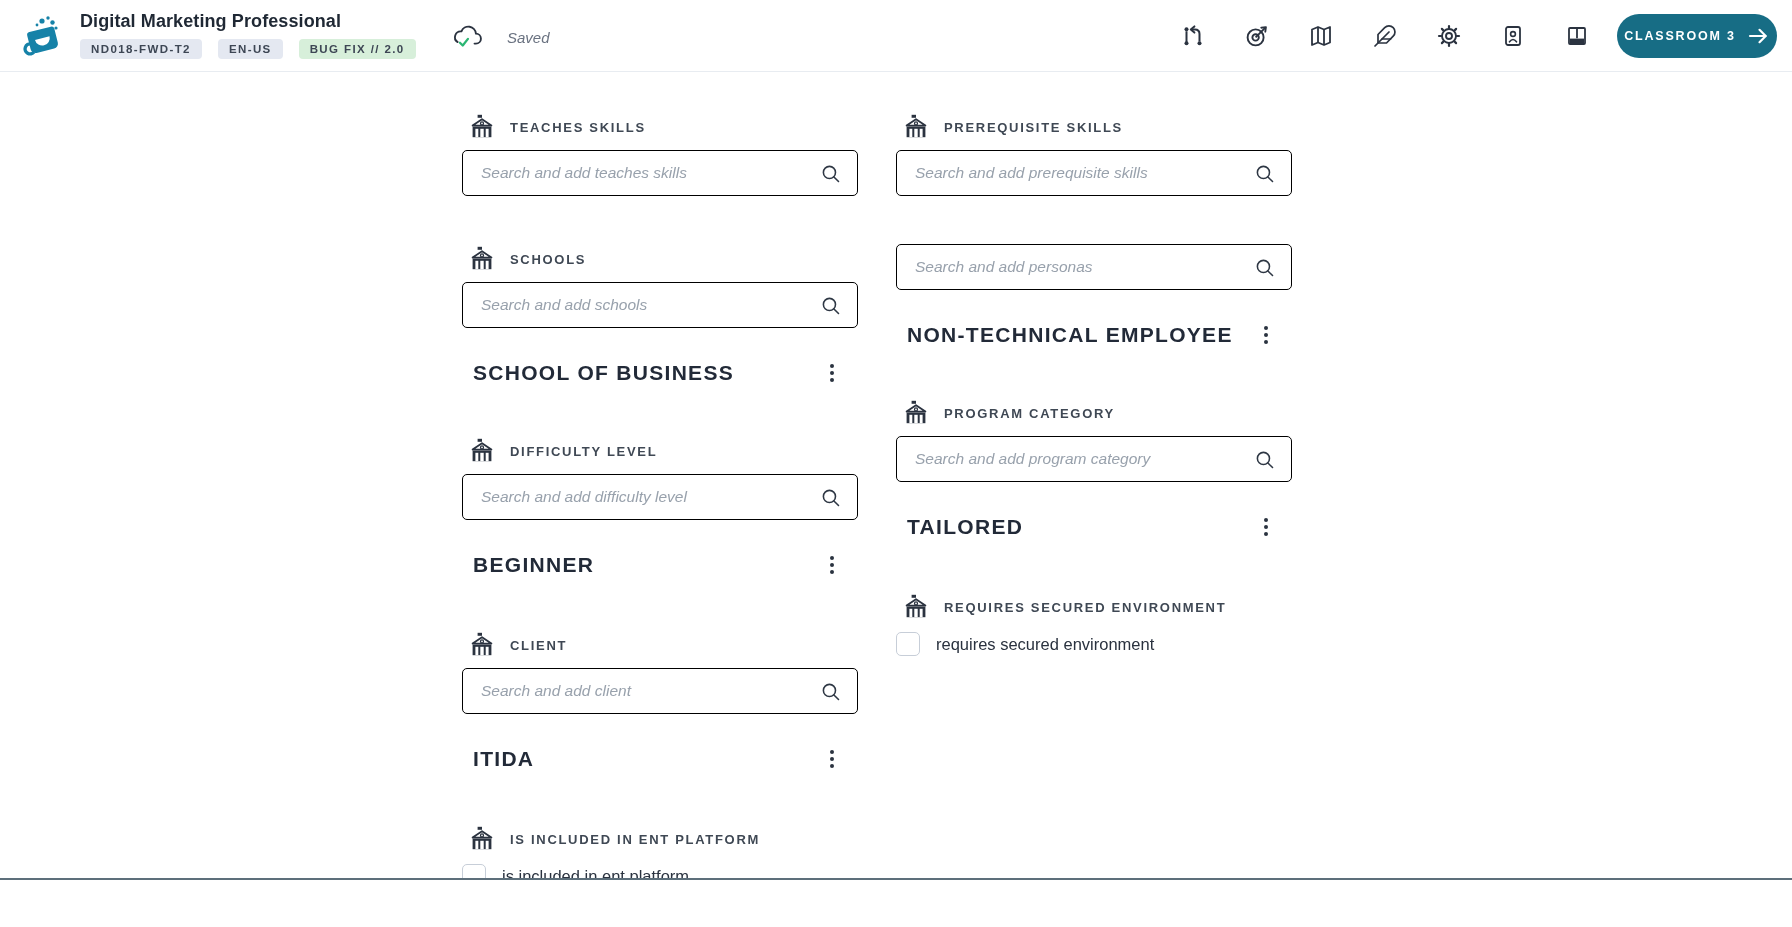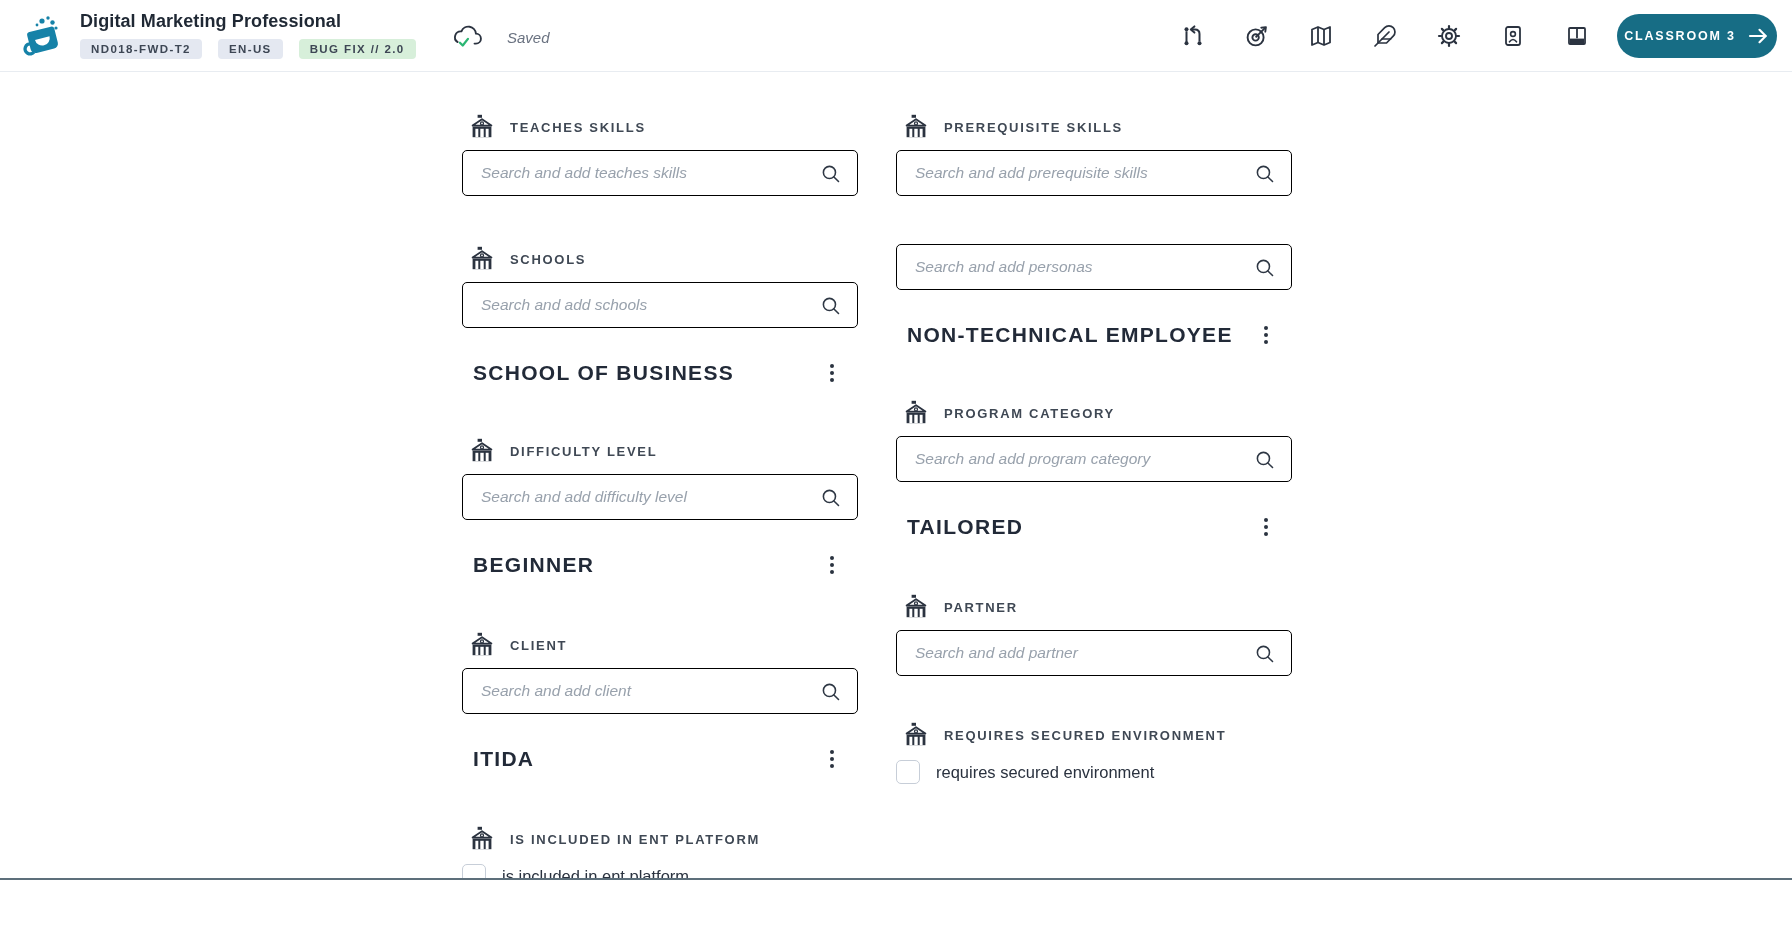--- a/index.html
+++ b/index.html
@@ -390,34 +390,20 @@
       <div class="item-row">
         <span class="item-label">TAILORED</span>
         <button class="kebab-btn">
           <svg width="24" height="24">
               <use href="#i-kebab"></use>
             </svg>
         </button>
       </div>
     </div>
 
-    <div class="section mb-d">
-      <div class="sec-head">
-        <svg width="28" height="28">
-            <use href="#i-school"></use>
-          </svg>
-        <span class="sec-label">PARTNER</span>
-      </div>
-      <div class="search-box">
-        <input type="text" placeholder="Search and add partner" style="">
-        <svg class="sicon" width="22" height="22">
-            <use href="#i-search"></use>
-          </svg>
-      </div>
-    </div>
 
     <div class="section">
       <div class="sec-head">
         <svg width="28" height="28">
             <use href="#i-school"></use>
           </svg>
         <span class="sec-label">REQUIRES SECURED ENVIRONMENT</span>
       </div>
       <div class="check-row">
         <div class="checkbox"></div>

